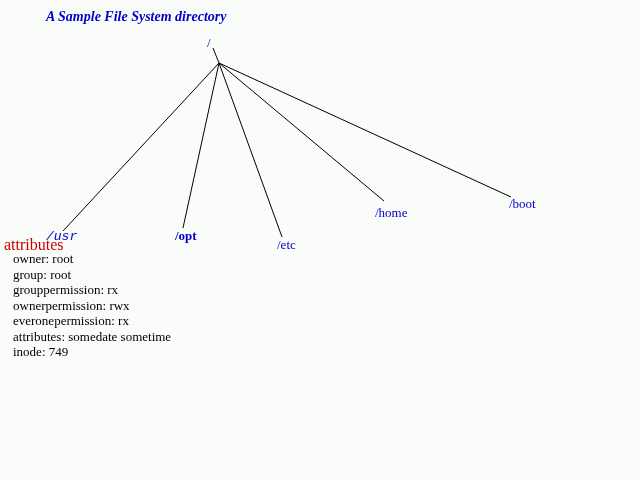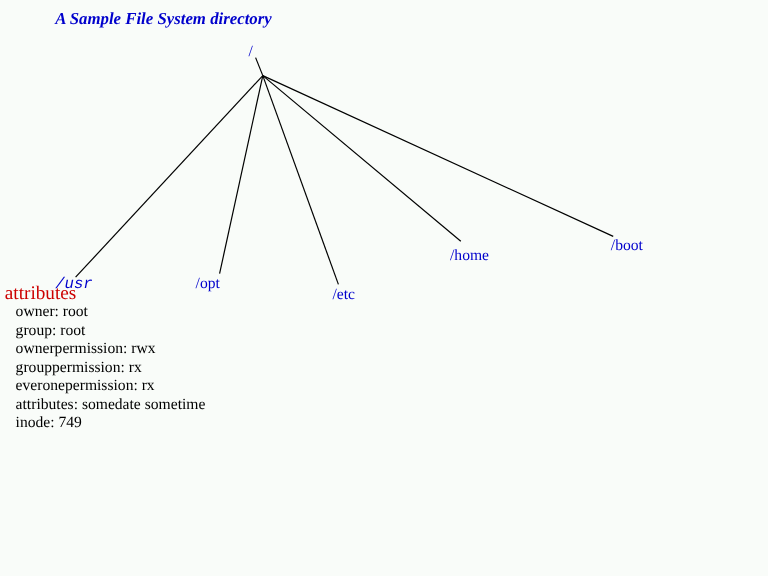--- a/index.html
+++ b/index.html
@@ -40,21 +40,21 @@
   .node-label {
     position: absolute;
     font-size: 13px;
     color: #0000cc;
     white-space: nowrap;
     cursor: pointer;
     line-height: 13px;
   }
   .node-root   { left: 207px; top: 36px;  }
   .node-usr    { left: 46px;  top: 230px; font-style: italic; font-family: Liberation Mono, monospace; }
-  .node-opt    { left: 163px; top: 229px; }
+  .node-opt    { left: 175px; top: 229px; font-weight: bold; }
   .node-etc    { left: 277px; top: 238px; }
   .node-home   { left: 375px; top: 206px; }
   .node-boot   { left: 509px; top: 197px; }
   .attributes-heading {
     position: absolute;
     left: 4px;
     top: 238px;
     font-size: 16px;
     color: #cc0000;
     white-space: nowrap;
@@ -96,20 +96,20 @@
 
   <span class="node-label node-home">/home</span>
 
   <span class="node-label node-boot">/boot</span>
 
   <span class="attributes-heading">attributes</span>
 
   <div class="attributes-list">
     <div>owner: root</div>
     <div>group: root</div>
+    <div>grouppermission: rx</div>
     <div>ownerpermission: rwx</div>
-    <div>grouppermission: rx</div>
     <div>everonepermission: rx</div>
     <div>attributes: somedate sometime</div>
     <div>inode: 749</div>
   </div>
 
 </div>
 
 </body></html>

